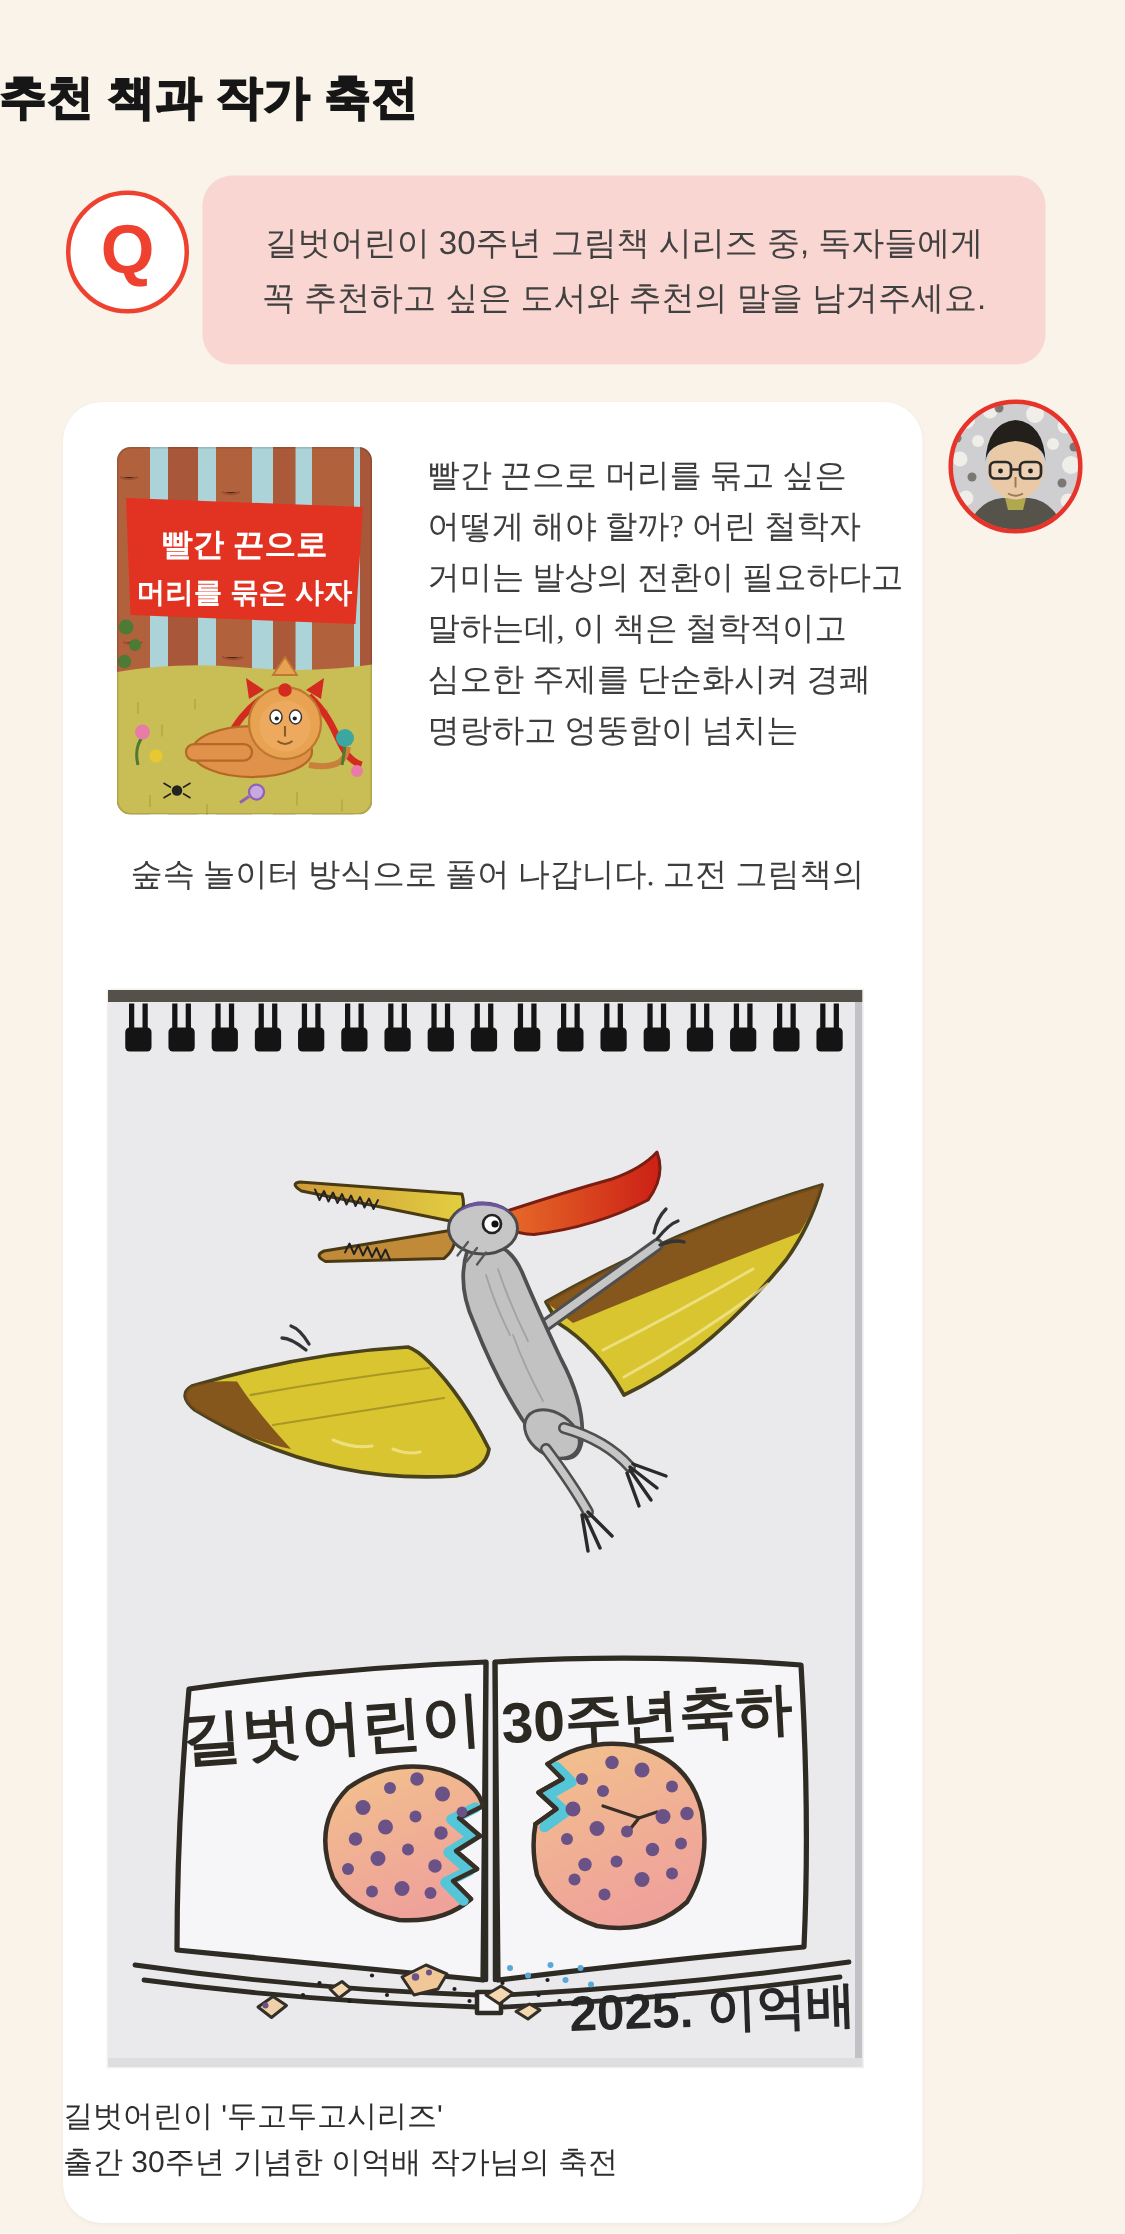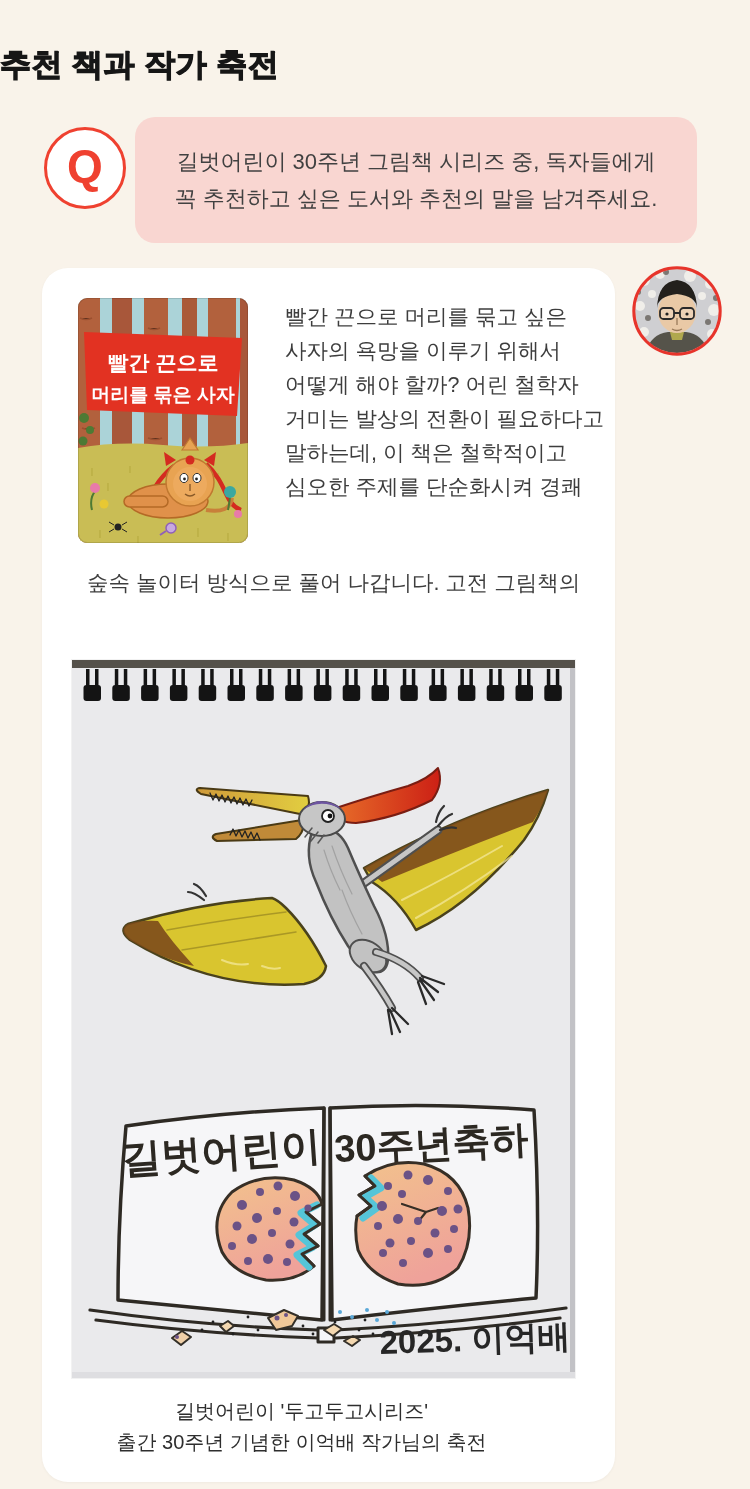--- a/index.html
+++ b/index.html
@@ -27,27 +27,27 @@
     background:#f9d6d1;border-radius:20px;
     display:flex;flex-direction:column;justify-content:center;align-items:center;
   }
   .q-box p{margin:0;font-size:22px;line-height:37px;color:#414141;white-space:nowrap;}
   .card{
     position:absolute;left:42px;top:268px;width:573px;height:1214px;
     background:#ffffff;border-radius:26px;box-shadow:0 1px 3px rgba(0,0,0,.04);
   }
   .book-cover{position:absolute;left:36px;top:30px;width:170px;height:197px;}
   .review-side{position:absolute;left:243px;top:32px;width:320px;}
-  .review-side p,.review-below p{margin:0;font-size:21.5px;line-height:34px;color:#3d3d3d;white-space:nowrap;}
+  .review-side p,.review-below p{margin:0;font-size:21.5px;line-height:34px;color:#3d3d3d;white-space:nowrap;font-family:Liberation Serif, serif;}
   .review-below{position:absolute;left:45px;top:298px;width:530px;}
   .photo{
     position:absolute;left:30px;top:392px;width:503px;height:718px;
     box-shadow:0 0 0 1px rgba(0,0,0,.05);
   }
-  .caption{position:absolute;left:0;top:1128px;width:519px;text-align:center;}
+  .caption{position:absolute;left:0;top:1128px;width:519px;}
   .caption p{margin:0;font-size:20px;line-height:31px;color:#2e2e2e;}
   .avatar{position:absolute;left:632px;top:266px;width:90px;height:90px;}
   svg{display:block;}
 </style>
 </head>
 <body>
 
 <h1 class="page-title">추천 책과 작가 축전</h1>
 
 <div class="q-icon">
@@ -127,25 +127,25 @@
         </g>
         <circle cx="93" cy="230" r="5" fill="#c8a8e0" stroke="#9060b8" stroke-width="1.5"></circle>
         <path d="M88,233 l-6,4" stroke="#9060b8" stroke-width="2"></path>
       </g>
       <rect x="0.5" y="0.5" width="169" height="244" rx="9" fill="none" stroke="rgba(0,0,0,.12)"></rect>
     </svg>
   </div>
 
   <div class="review-side">
     <p>빨간 끈으로 머리를 묶고 싶은</p>
-    <p>사자의 욕망을 이루기 위해서</p>
     <p>어떻게 해야 할까? 어린 철학자</p>
     <p>거미는 발상의 전환이 필요하다고</p>
     <p>말하는데, 이 책은 철학적이고</p>
     <p>심오한 주제를 단순화시켜 경쾌</p>
+    <p>명랑하고 엉뚱함이 넘치는</p>
   </div>
   <div class="review-below">
     <p>숲속 놀이터 방식으로 풀어 나갑니다. 고전 그림책의</p>
   </div>
 
   <div class="photo">
     <svg viewBox="0 0 503 718" width="503" height="718">
       <defs>
         <linearGradient id="crestG" x1="0" y1="0" x2="1" y2="0">
           <stop offset="0" stop-color="#e8702a"></stop>

